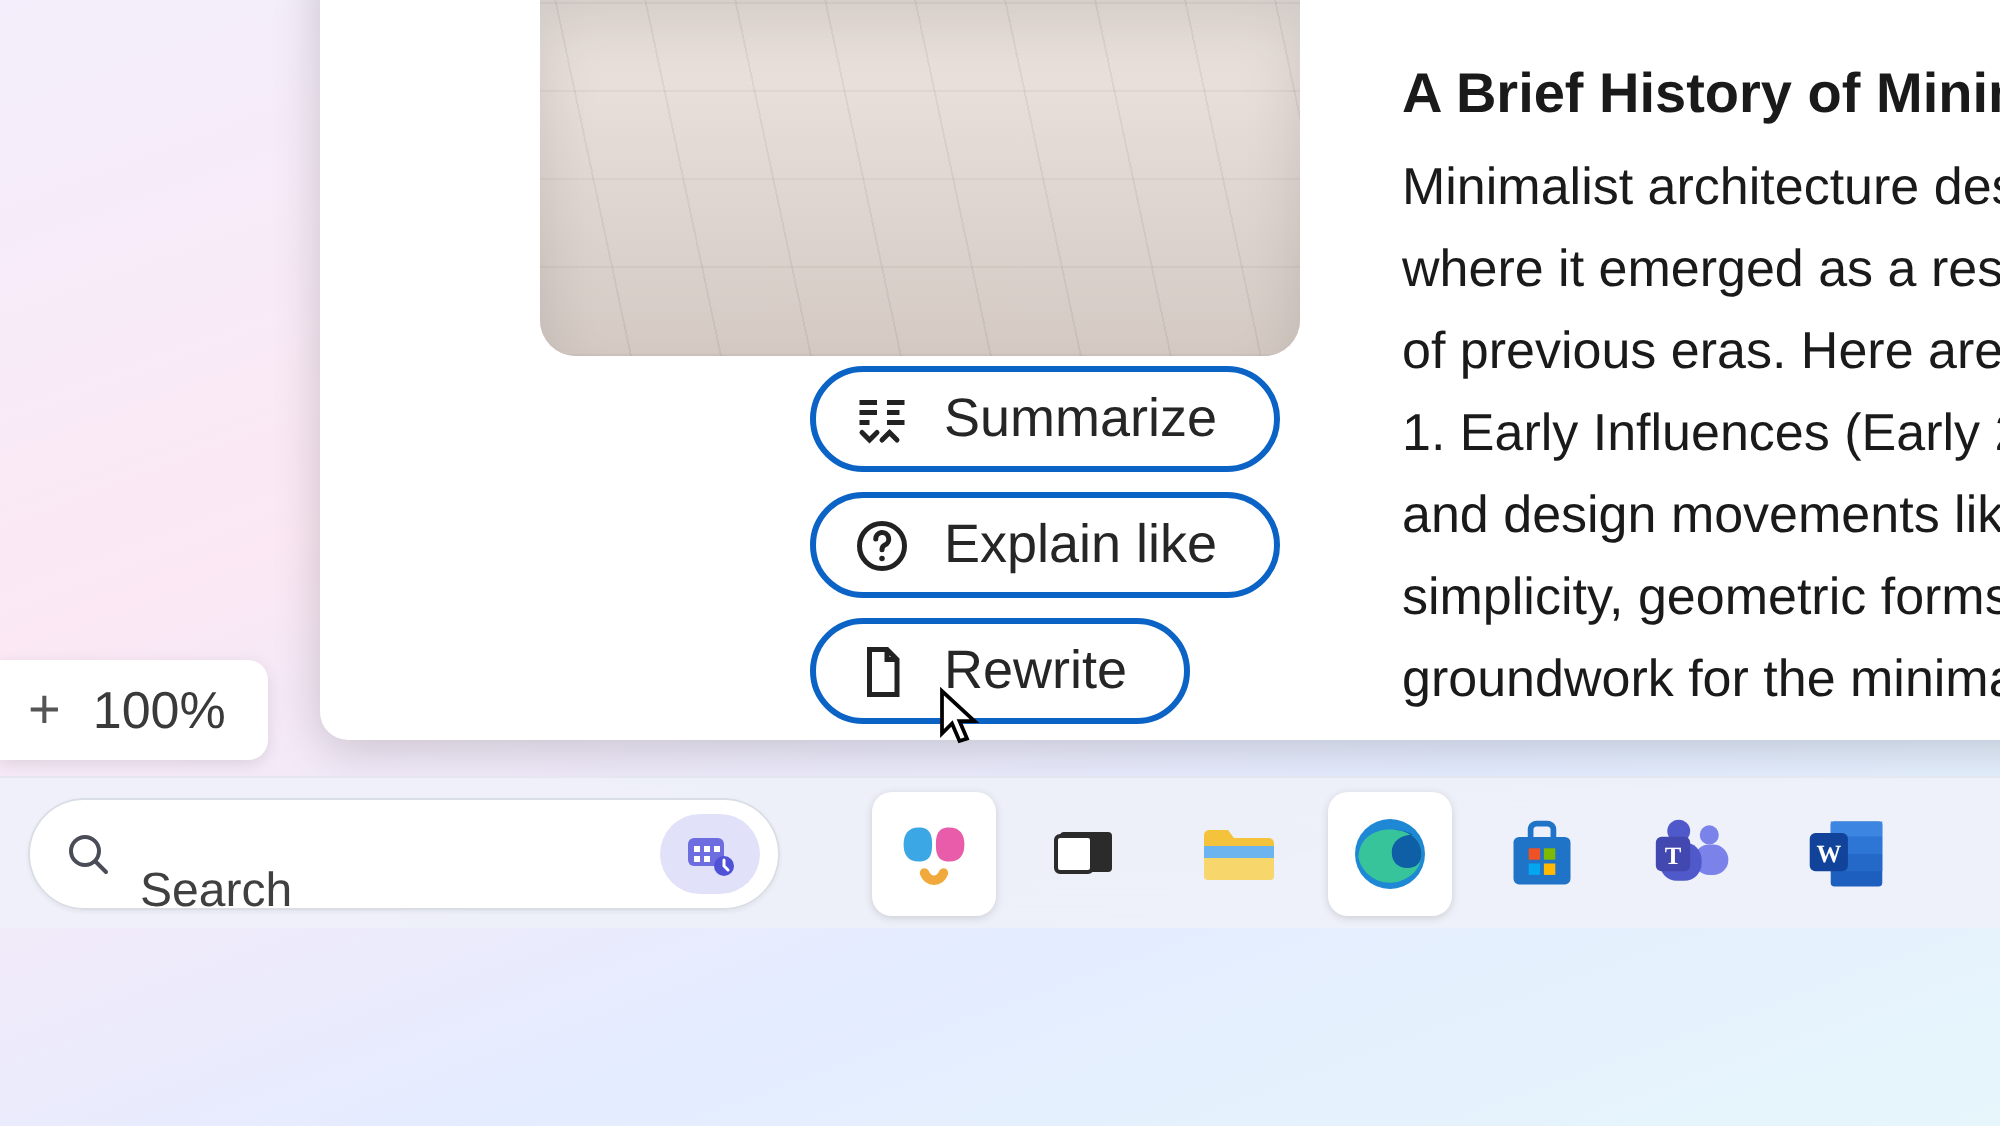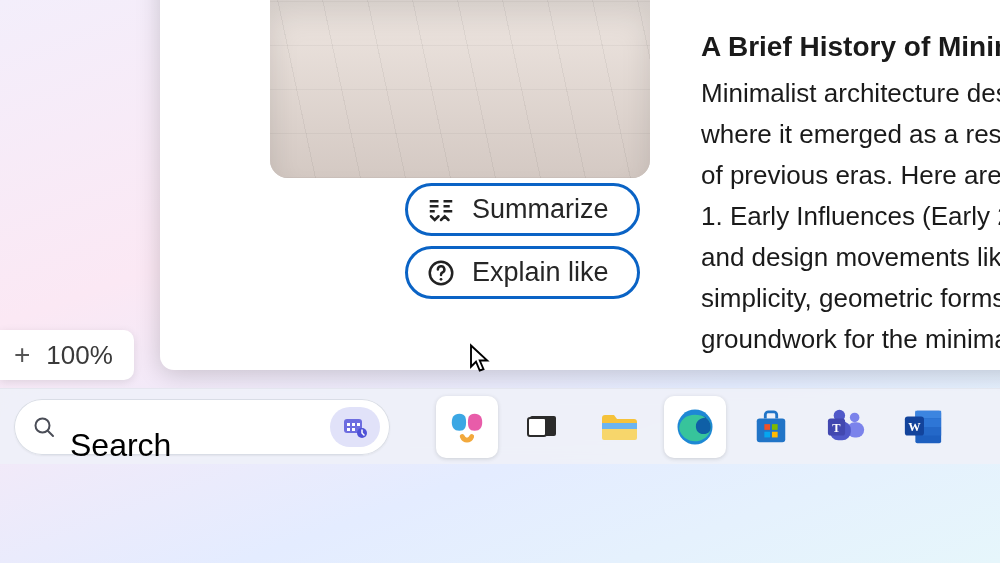--- a/index.html
+++ b/index.html
@@ -136,22 +136,22 @@
       height: 56px;
       background: #ffffff;
       border-radius: 999px;
       box-shadow: inset 0 0 0 1px #d9dde6, 0 1px 2px rgba(0,0,0,.06);
       padding: 0 10px 0 18px;
       gap: 14px;
     }
     .searchbox svg { flex: none; }
     .searchbox .ph {
       flex: 1;
-      font-size: 32px;
-      color: #000000;
+      font-size: 24px;
+      color: #404040;
       margin-top: 38px;
     }
     .search-pill {
       width: 50px; height: 40px; border-radius: 999px;
       background: #e1e2f9;
       display: flex; align-items: center; justify-content: center;
       position: relative;
     }
     .tb-icon {
       width: 62px; height: 62px; border-radius: 10px;
@@ -197,20 +197,27 @@
     </svg>
     <span>Summarize</span>
   </div>
   <div class="pill">
     <svg viewBox="0 0 24 24">
       <circle cx="12" cy="12" r="9"></circle>
         <path d="M9.5 9.2a2.6 2.6 0 1 1 3.6 2.4c-.9.4-1.1 1-1.1 1.9" stroke-linecap="round"></path>
         <circle cx="12" cy="17" r="1.1" fill="#222" stroke="none"></circle>
     </svg>
     <span>Explain like</span>
+  </div>
+  <div class="pill">
+    <svg viewBox="0 0 24 24">
+      <path d="M7 3h7l4 4v14H7z"></path>
+        <path d="M14 3v4h4"></path>
+    </svg>
+    <span>Rewrite</span>
   </div>
 </div>
 
 <svg class="cursor" width="26" height="30" viewBox="0 0 20 24">
   <path d="M2 2l0 17 4-4 3 7 3-1-3-7 6 0z" fill="#fff" stroke="#000" stroke-width="1.5"></path>
 </svg>
 
 <div class="taskbar">
   <div class="searchbox">
     <svg width="24" height="24" viewBox="0 0 24 24">

